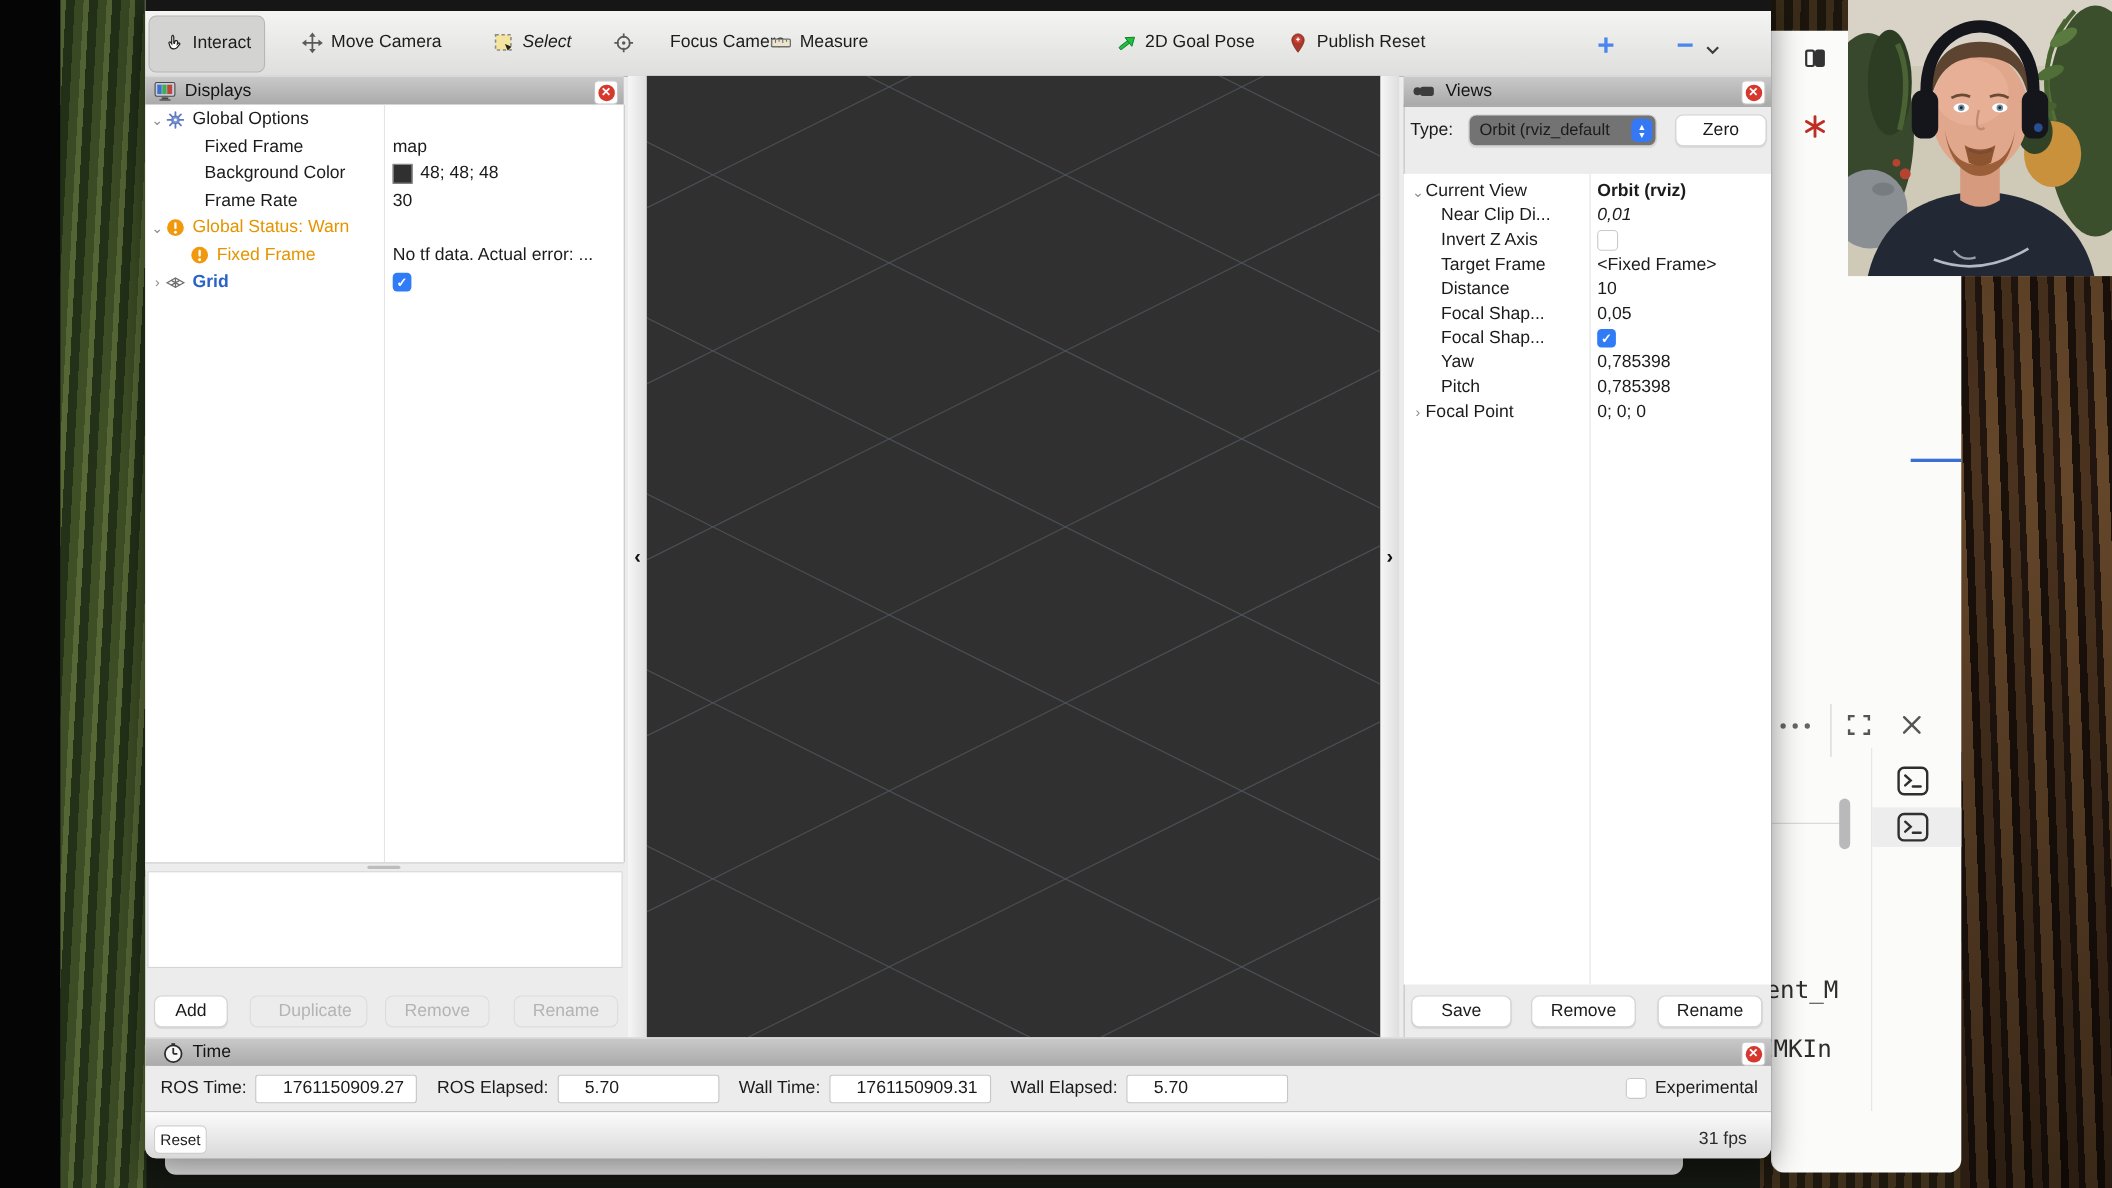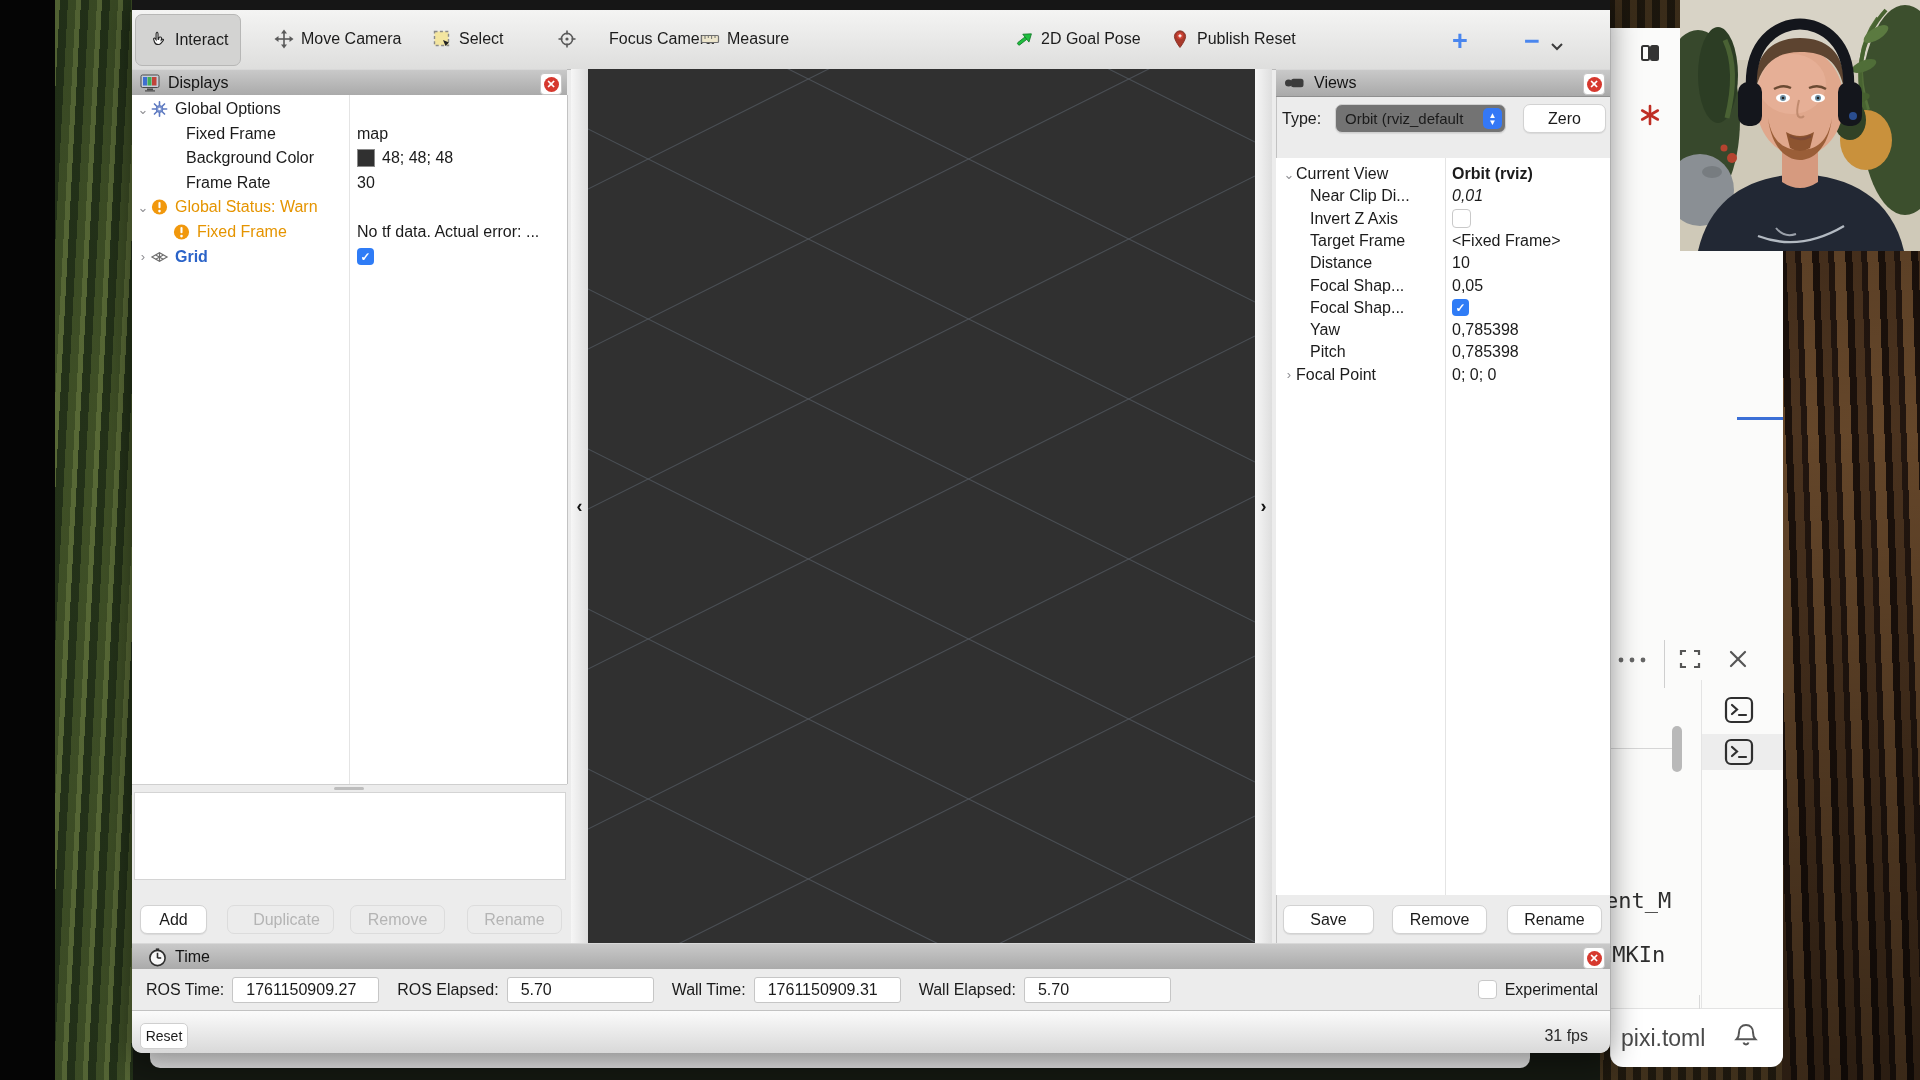--- a/index.html
+++ b/index.html
@@ -78,21 +78,21 @@
   #views-type-select{position:absolute;left:1203px;top:104px;width:169px;height:27px;background:#737373;border:1px solid #d0d0d0;border-radius:7px;display:flex;align-items:center;overflow:hidden;box-shadow:0 1px 1px rgba(0,0,0,.08);}
   #views-type-select .sel-text{font-size:15px;color:#1b1b1b;padding-left:9px;white-space:nowrap;overflow:hidden;flex:1;}
   .stepper{width:19px;height:21px;background:#3478f6;border-radius:5px;margin-right:3px;flex:none;display:flex;flex-direction:column;align-items:center;justify-content:center;color:#fff;font-size:8px;line-height:7px;}
   #views-tree{position:absolute;left:1144px;top:158px;width:334px;height:737px;background:#fff;}
   #views-col-divider{position:absolute;left:1313px;top:158px;width:1px;height:737px;background:#e4e4e4;}
 
   
   #time-body{position:absolute;left:0;top:969px;width:1478px;height:41px;background:#ececec;display:flex;align-items:center;padding-left:14px;box-sizing:border-box;}
   .time-field{display:flex;align-items:center;gap:8px;margin-right:18px;}
   .time-field label{font-size:16px;color:#1b1b1b;white-space:nowrap;}
-  .time-field .tf-box{width:147px;height:26px;background:#fff;border:1px solid #c6c6c6;border-radius:3px;font-size:16px;color:#1b1b1b;display:flex;align-items:center;padding-left:13px;box-sizing:border-box;}
+  .time-field .tf-box{width:147px;height:26px;background:#fff;border:1px solid #c6c6c6;border-radius:3px;font-size:16px;color:#1b1b1b;display:flex;align-items:center;padding-left:24px;box-sizing:border-box;}
   #experimental-wrap{margin-left:auto;display:flex;align-items:center;gap:8px;padding-right:12px;}
   #experimental-wrap span{font-size:16px;color:#1b1b1b;}
 
   #rviz-bottom-bar{position:absolute;left:0;top:1010px;width:1478px;height:43px;background:linear-gradient(#fbfbfb,#d8d8d8);border-top:1px solid #c2c2c2;}
   #reset-button{position:absolute;left:8px;top:12px;width:46px;height:24px;background:#fff;border:1px solid #cfcfcf;border-radius:5px;font-size:14px;color:#1b1b1b;display:flex;align-items:center;justify-content:center;}
   #fps-label{position:absolute;right:22px;top:16px;font-size:16px;color:#2b2b2b;}
 
   
   #webcam{position:absolute;left:1680px;top:0;width:240px;height:251px;z-index:5;background:#c9c4b4;overflow:hidden;}
 </style>
@@ -166,30 +166,20 @@
       <svg width="30" height="28" viewBox="0 0 30 28">
           <rect x="2" y="2" width="26" height="24" rx="5" fill="none" stroke="#2f2f2f" stroke-width="2.2"></rect>
           <path d="M8 9 L13 13.5 8 18" fill="none" stroke="#2f2f2f" stroke-width="2.2" stroke-linecap="round"></path>
           <line x1="15" y1="19" x2="22" y2="19" stroke="#2f2f2f" stroke-width="2.2" stroke-linecap="round"></line>
         </svg>
     </span>
     <div class="cw-abs" id="cw-hline"></div>
     <div class="cw-abs" id="cw-scroll"></div>
     <div class="cw-abs cw-term" style="left:-6px;top:860px;">ent_M</div>
     <div class="cw-abs cw-term" style="left:-12px;top:914px;">IMKIn</div>
-    <div class="cw-abs" id="cw-tab-bar">
-      <div class="cw-abs" id="cw-tab-divider"></div>
-      <span id="cw-file-label">pixi.toml</span>
-      <span class="cw-abs" style="left:122px;top:12px;">
-        <svg width="26" height="28" viewBox="0 0 26 28">
-            <path d="M13 4 c4.4 0 7 3.2 7 7.5 0 4.5 1.6 6 2.4 6.8 H3.6 C4.4 17.5 6 16 6 11.5 6 7.2 8.6 4 13 4 Z" fill="none" stroke="#555" stroke-width="2"></path>
-            <path d="M10.5 21.5 a2.6 2.6 0 0 0 5 0" fill="none" stroke="#555" stroke-width="2"></path>
-          </svg>
-      </span>
-    </div>
   </div>
 
   <div id="rviz">
     <div id="rviz-titlebar-remnant"></div>
 
     <div id="rviz-toolbar">
         <div class="tool sel" style="left: 3px;">
           <span class="ticon">
             <svg width="20" height="20" viewBox="0 0 20 20">
               <path d="M8.6 2.2c.9 0 1.4.6 1.4 1.5v5.6l.6.1.4-1.8c.2-1 2.6-.8 2.5.3l-.3 2.3 1-.9c.7-.6 1.8.3 1.1 1l-2.2 2.8c-.7.9-1.7 1.4-3 1.4-2 0-3.1-1-3.6-2.5l-.9-2.8c-.3-1 1-1.6 1.6-.7l.9 1.3V3.7c0-.9.6-1.5 1.5-1.5z" fill="#fff" stroke="#222" stroke-width="1.1"></path>
@@ -207,21 +197,21 @@
               <g fill="#5a5a5a">
                 <path d="M10 0.5 L13 4.5 H7Z"></path>
                 <path d="M10 19.5 L7 15.5 H13Z"></path>
                 <path d="M0.5 10 L4.5 7 V13Z"></path>
                 <path d="M19.5 10 L15.5 13 V7Z"></path>
               </g>
             </svg>
           </span>
           <span>Move Camera</span>
         </div>
-        <div class="tool" style="left: 288px;">
+        <div class="tool" style="left: 304px; font-style: italic;">
           <span class="ticon">
             <svg width="20" height="20" viewBox="0 0 20 20">
               <rect x="2.5" y="2.5" width="14" height="14" fill="#f3e5a0" stroke="#8a8a8a" stroke-width="1.4" stroke-dasharray="3 2.4"></rect>
               <path d="M11 11 L17 13.5 13.5 17Z" fill="#222"></path>
             </svg>
           </span>
           <span>Select</span>
         </div>
         <div class="tool" style="left: 413px; gap: 32px;">
           <span class="ticon">

